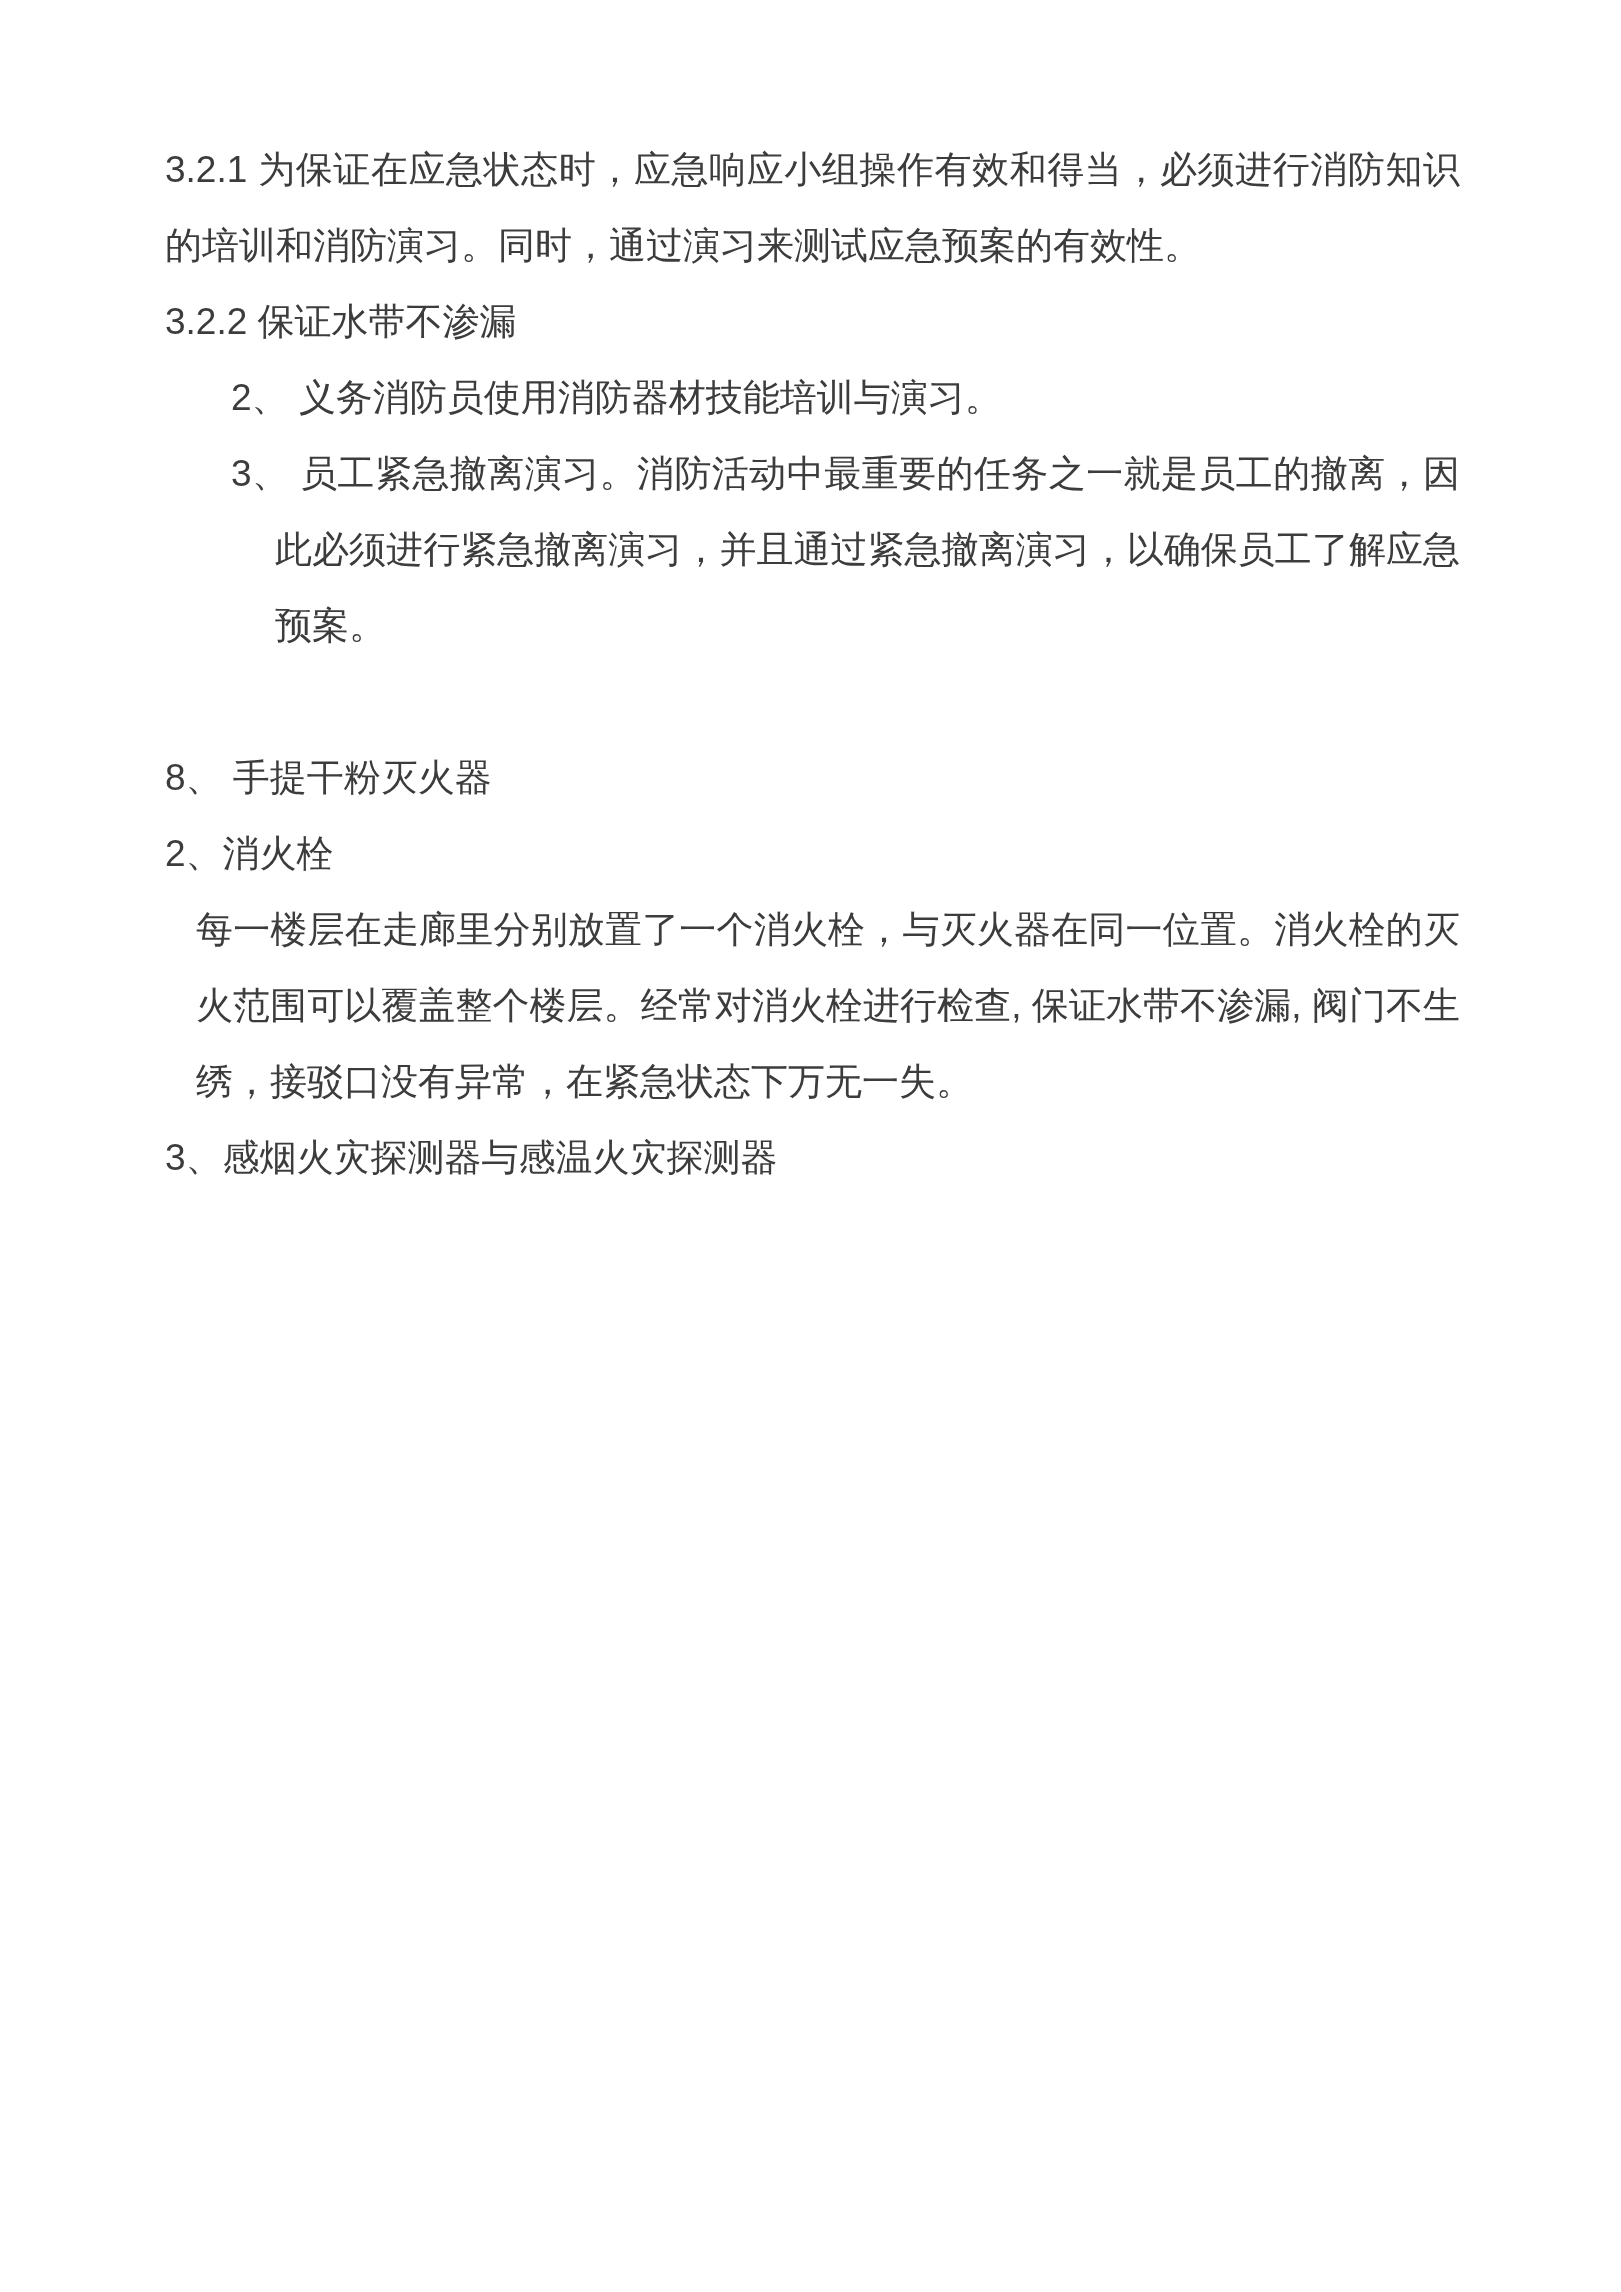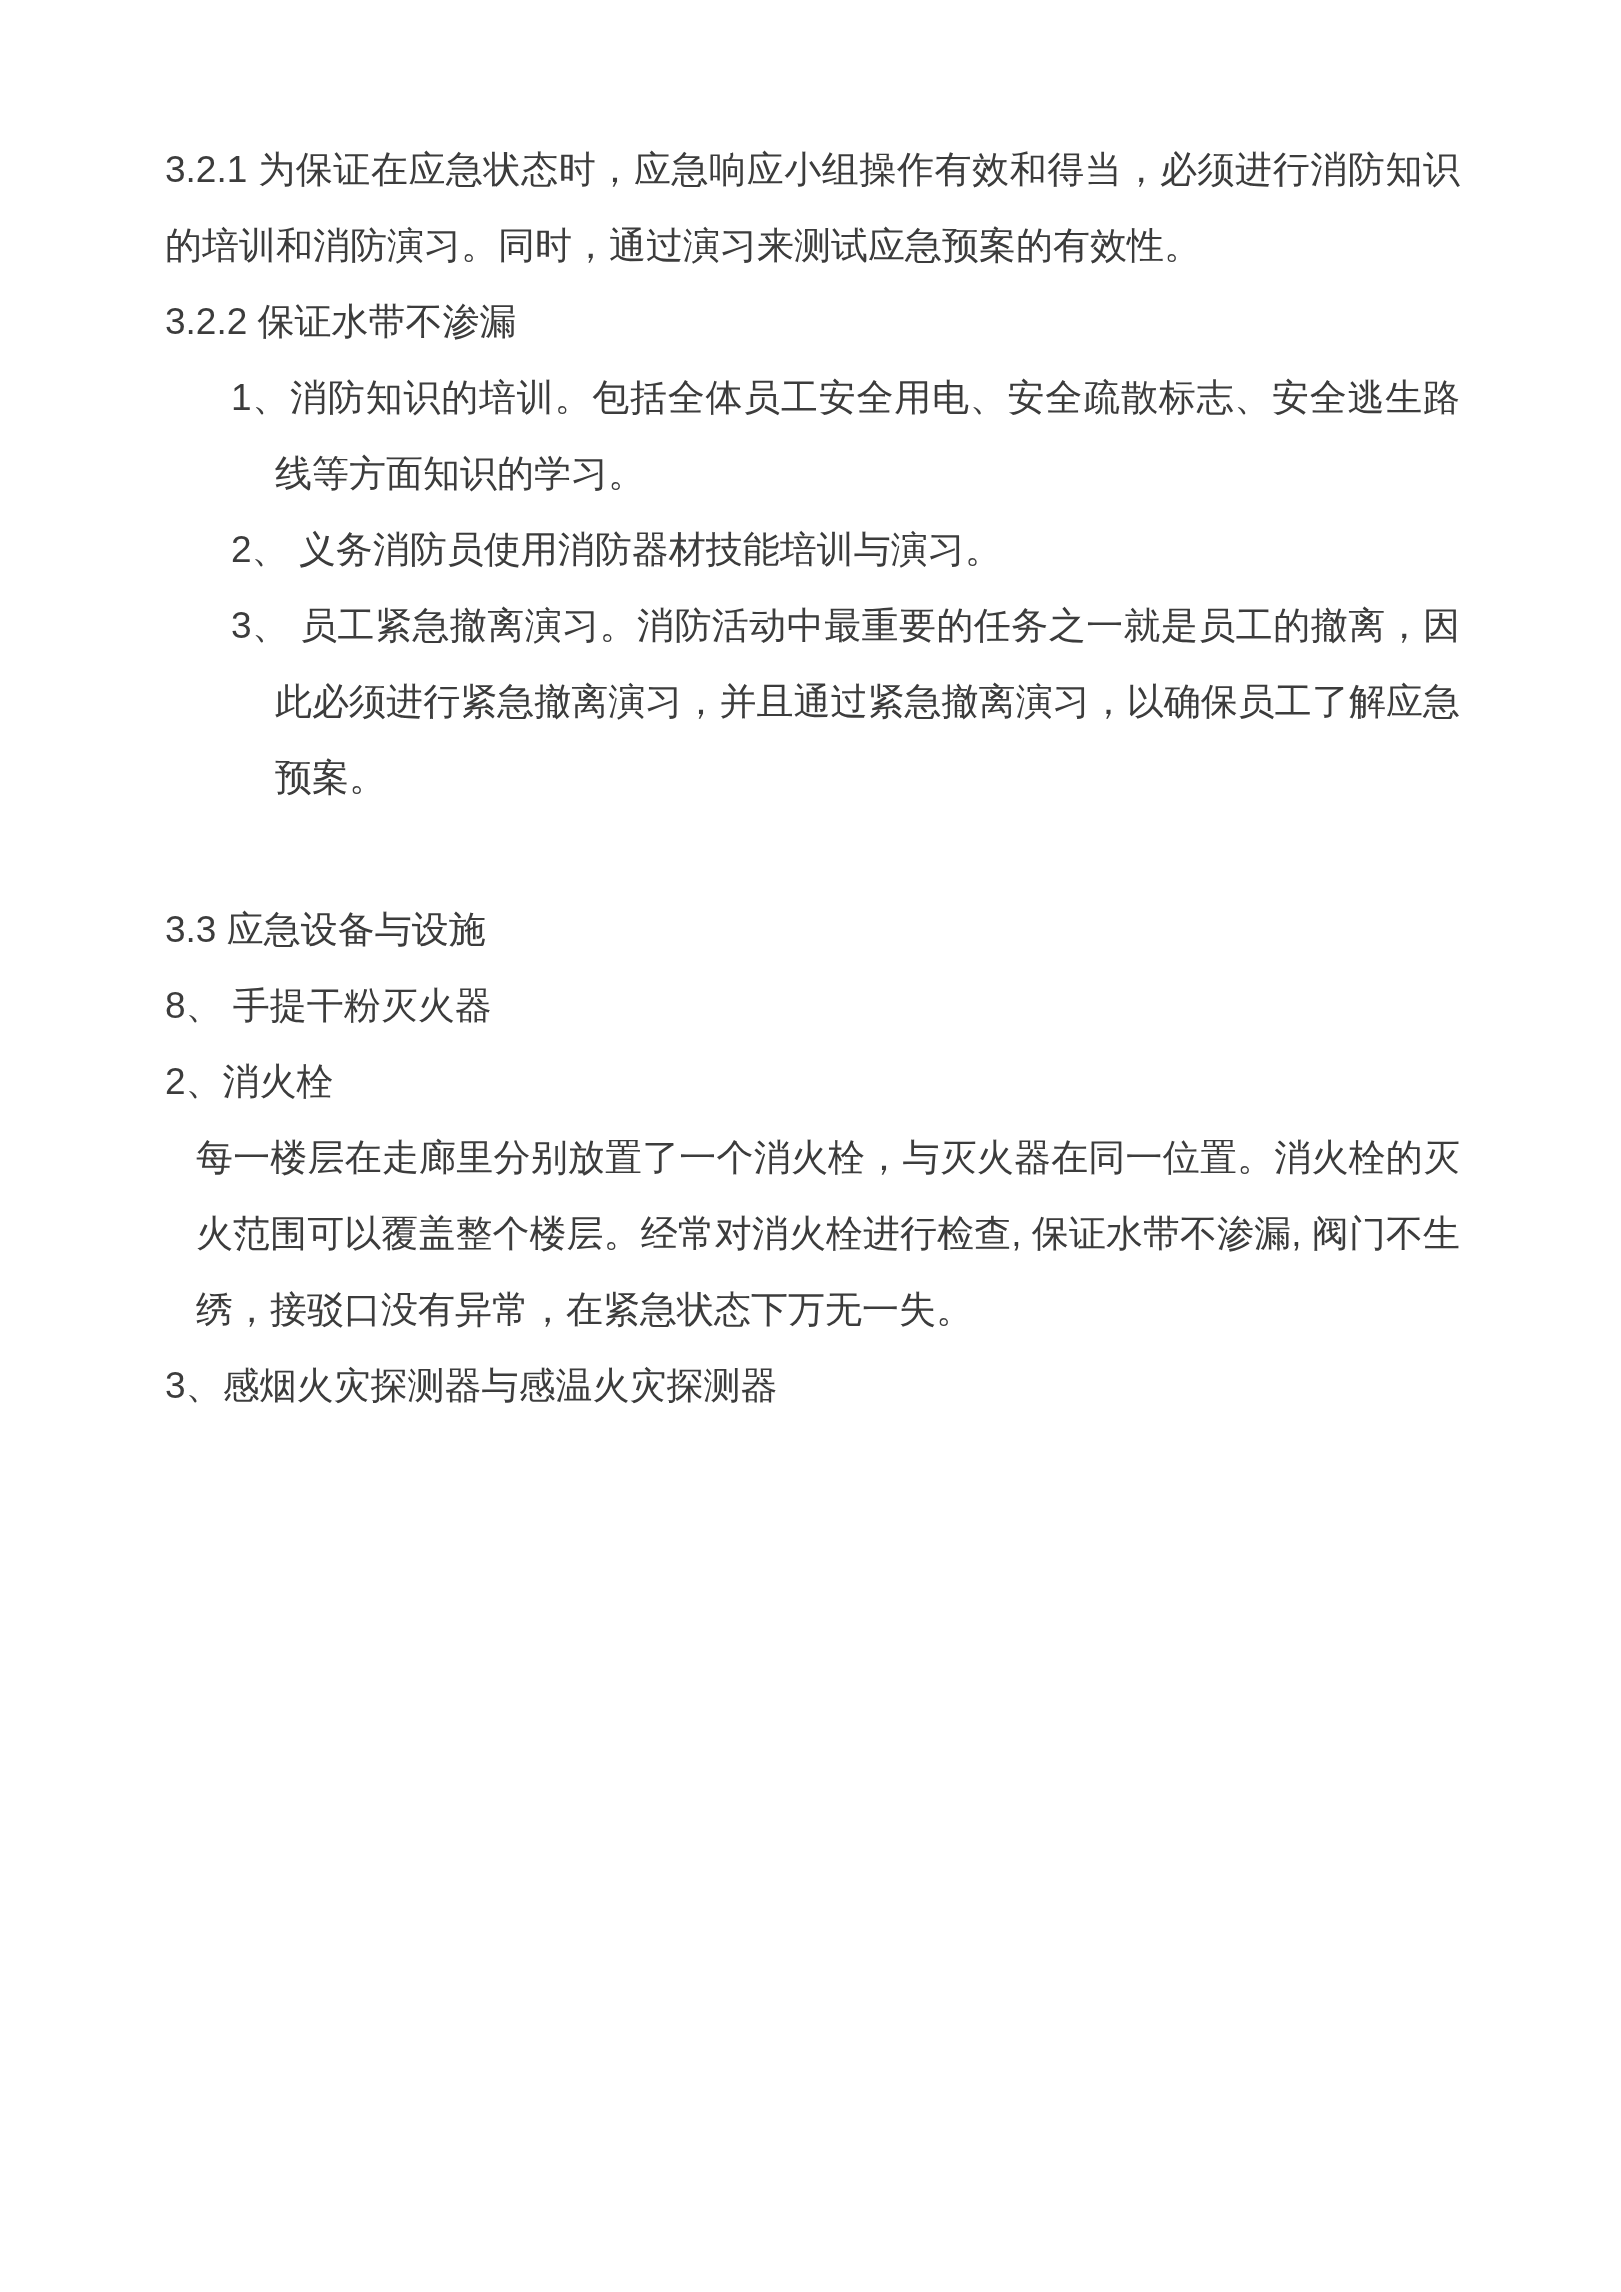--- a/index.html
+++ b/index.html
@@ -42,31 +42,29 @@
 </style>
 </head>
 <body>
 
 <div class="page">
 
   <p class="body">3.2.1 为保证在应急状态时，应急响应小组操作有效和得当，必须进行消防知识的培训和消防演习。同时，通过演习来测试应急预案的有效性。</p>
 
   <p class="body">3.2.2 保证水带不渗漏</p>
 
-  <p class="list">1、消防知识的培训。包括全体员工安全用电、安全疏散标志、安全逃生路线等方面知识的学习。</p>
 
   <p class="list">2、 义务消防员使用消防器材技能培训与演习。</p>
 
   <p class="list">3、 员工紧急撤离演习。消防活动中最重要的任务之一就是员工的撤离，因此必须进行紧急撤离演习，并且通过紧急撤离演习，以确保员工了解应急预案。</p>
 
 
 
   <div class="spacer"></div>
 
-  <p class="body">3.3 应急设备与设施</p>
 
   <p class="body">8、 手提干粉灭火器</p>
 
 
   <p class="body">2、消火栓</p>
 
   <p class="indent">每一楼层在走廊里分别放置了一个消火栓，与灭火器在同一位置。消火栓的灭火范围可以覆盖整个楼层。经常对消火栓进行检查, 保证水带不渗漏, 阀门不生绣，接驳口没有异常，在紧急状态下万无一失。</p>
 
   <p class="body">3、感烟火灾探测器与感温火灾探测器</p>
 

